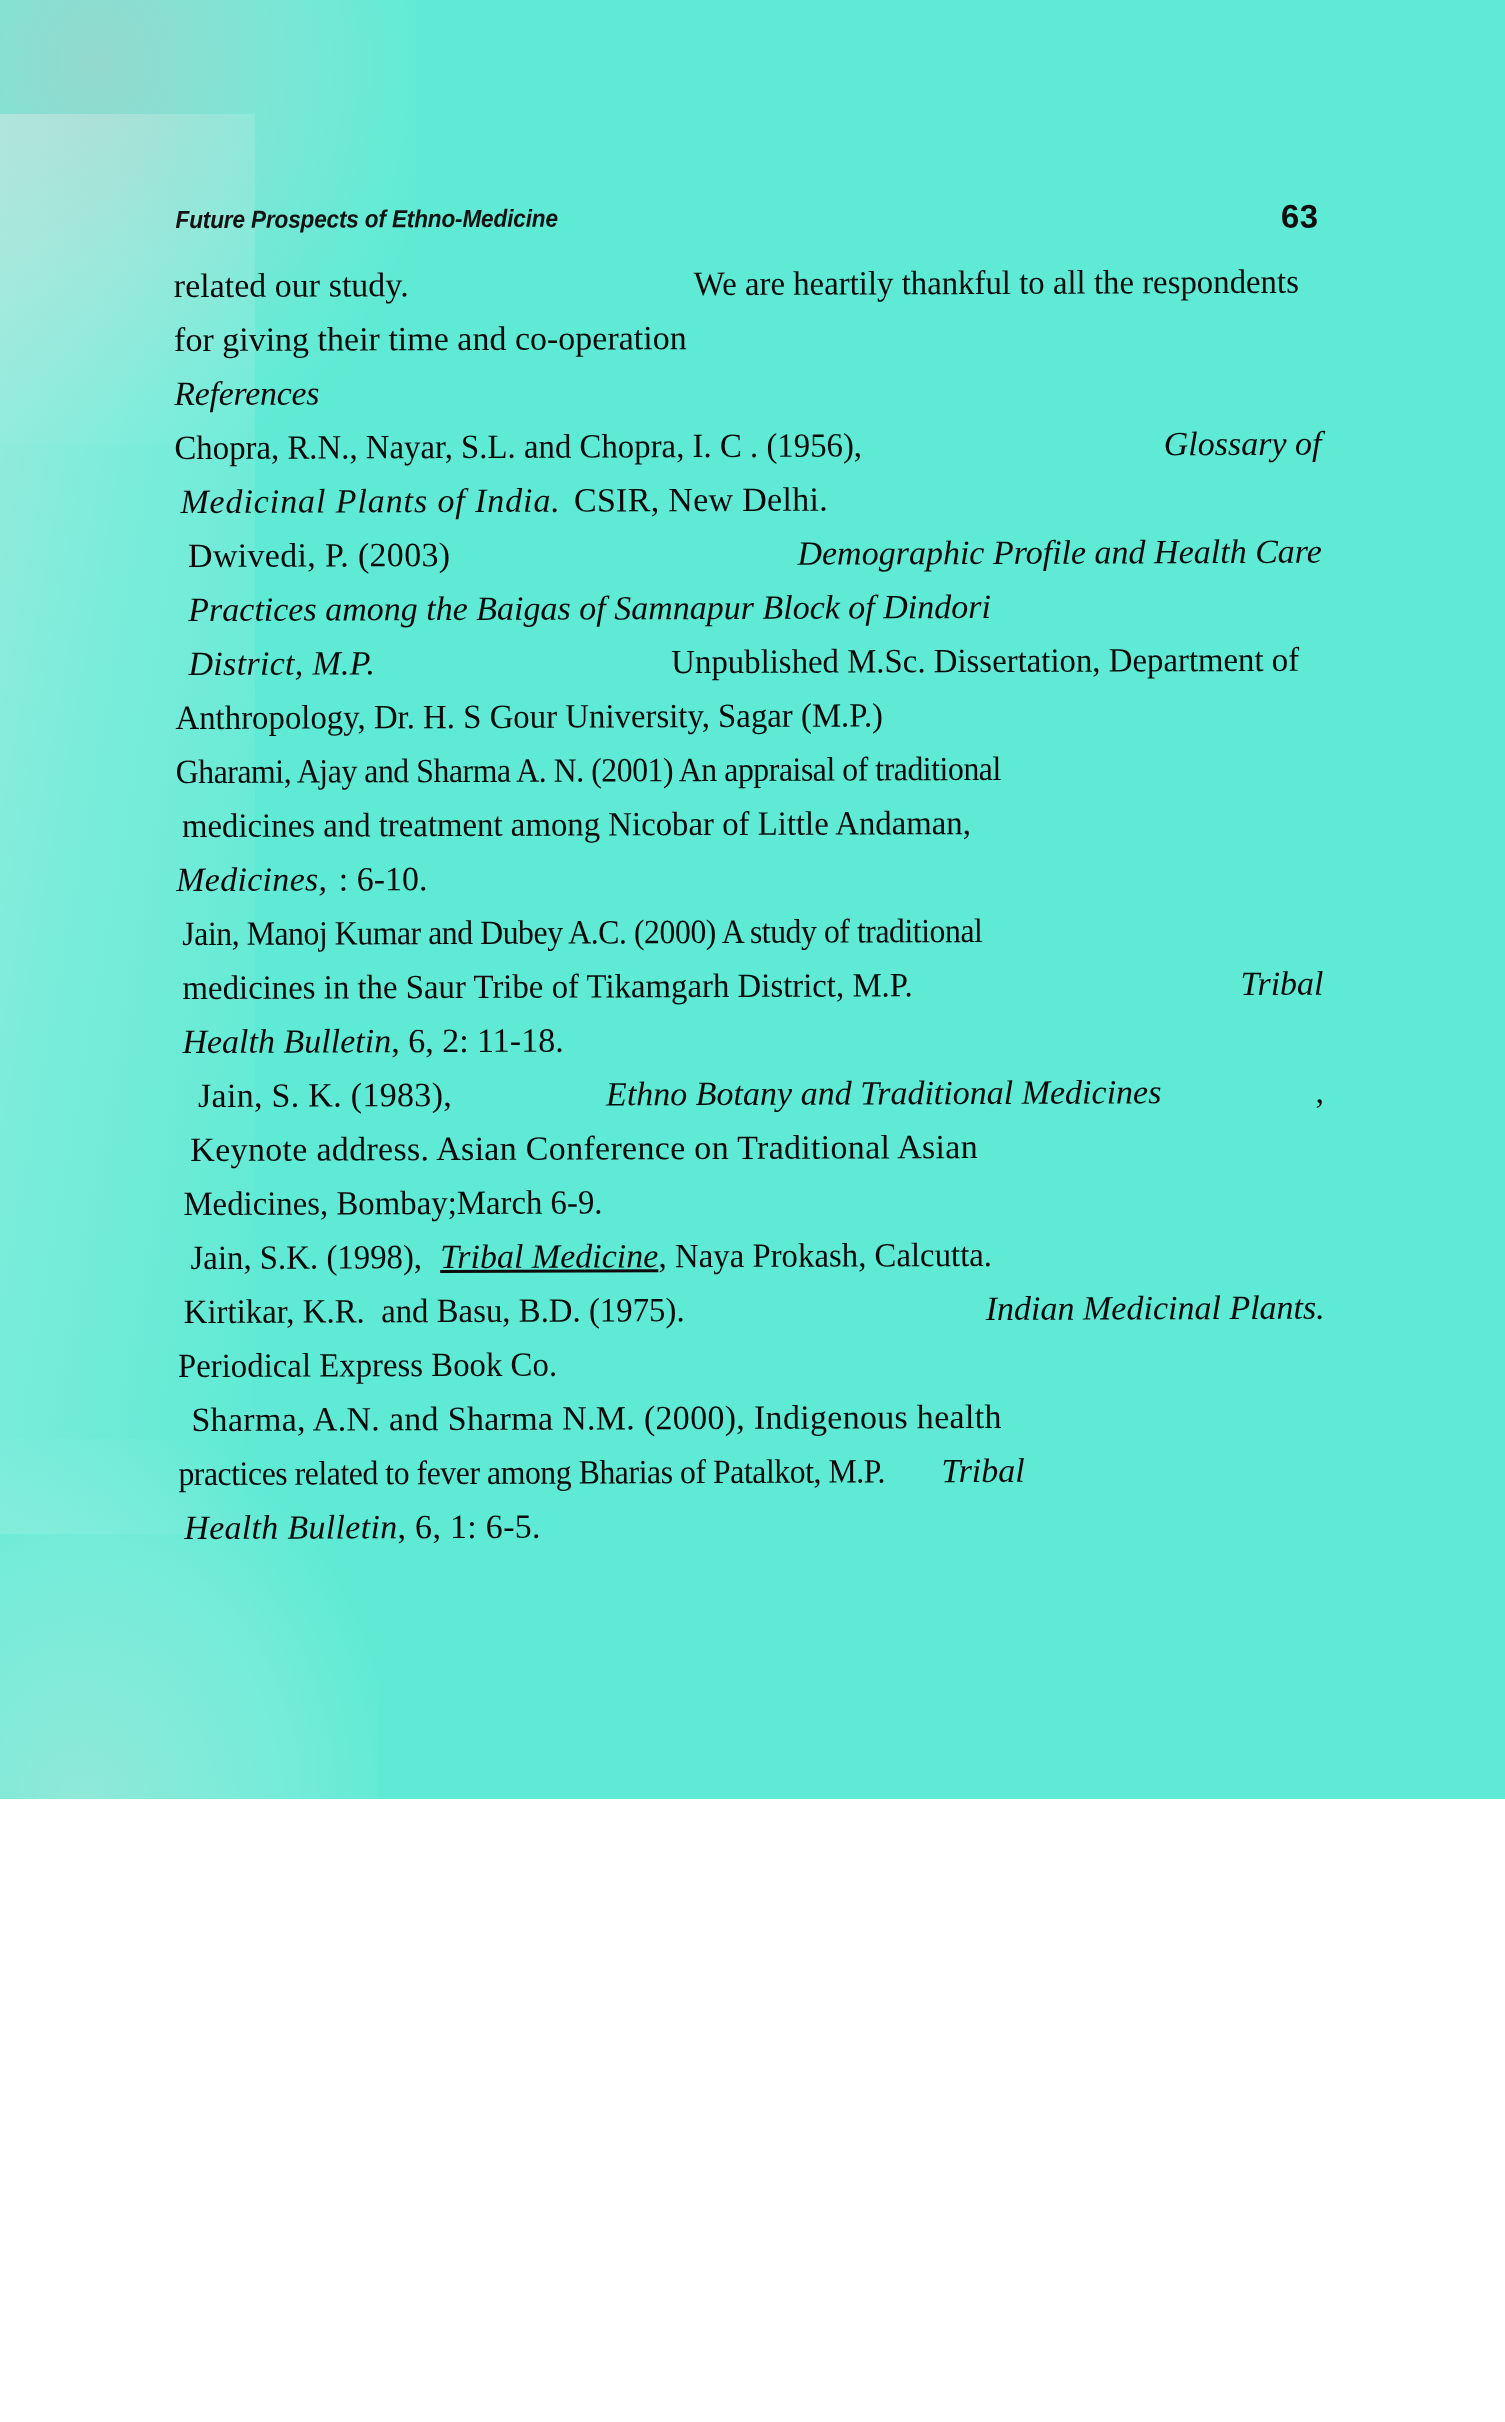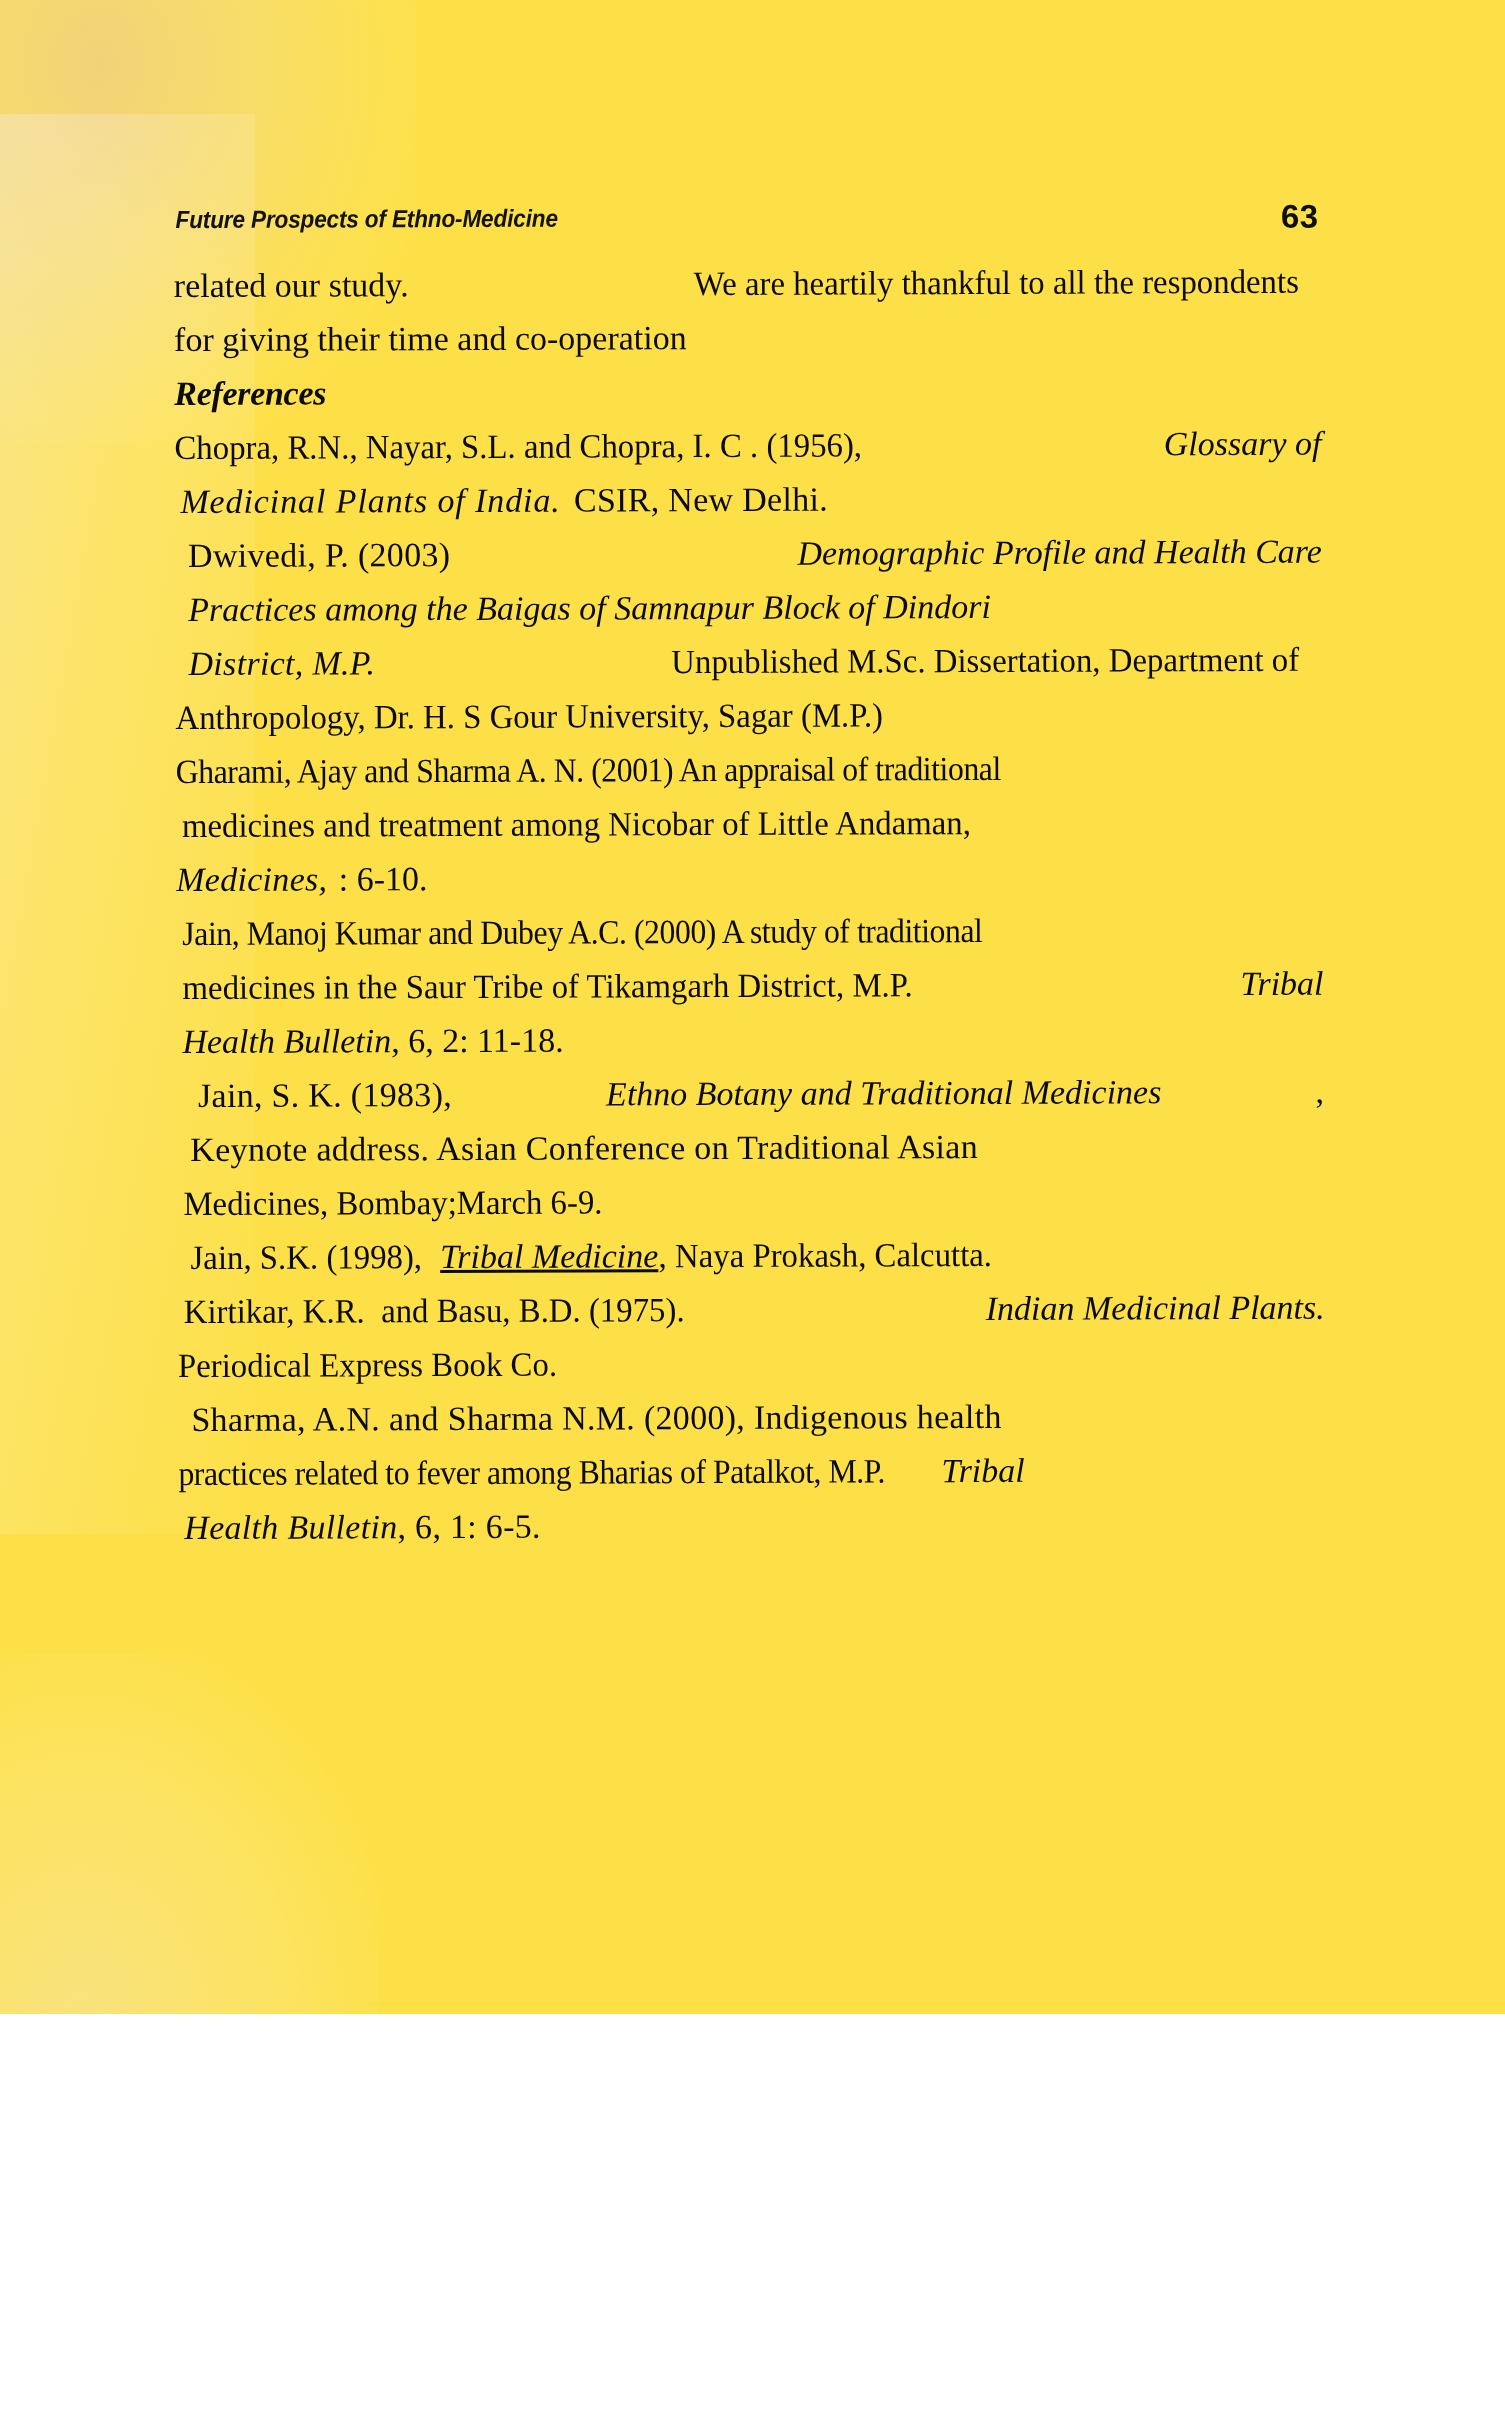--- a/index.html
+++ b/index.html
@@ -4,22 +4,22 @@
 <style>
   html, body {
     margin: 0;
     padding: 0;
     background: #ffffff;
   }
 
   #page {
     position: relative;
     width: 1506px;
-    height: 2014px;
-    background: #fde047;
+    height: 1799px;
+    background: #5eead4;
     overflow: hidden;
     font-family: "Liberation Serif", "DejaVu Serif", serif;
     color: #0d0c0c;
   }
 
   
   .scan-tint-tl {
     position: absolute;
     left: -114px;
     top: -142px;
@@ -137,21 +137,21 @@
     white-space: nowrap;
   }
   .tline .just > span { white-space: pre; }
 
   .tline.ragged .just { justify-content: flex-start; }
 
   .it { font-style: italic; }
 
   .heading-ref {
     font-style: italic;
-    font-weight: bold;
+    font-weight: normal;
     font-size: 34px;
     letter-spacing: -0.3px;
   }
 
   
   .ind-1  { padding-left: 5.7px; }
   .ind-2  { padding-left: 13.2px; }
   .ind-3  { padding-left: 21px; }
   .tight  { letter-spacing: -0.5px; }
   .loose  { letter-spacing: 0.3px; }

